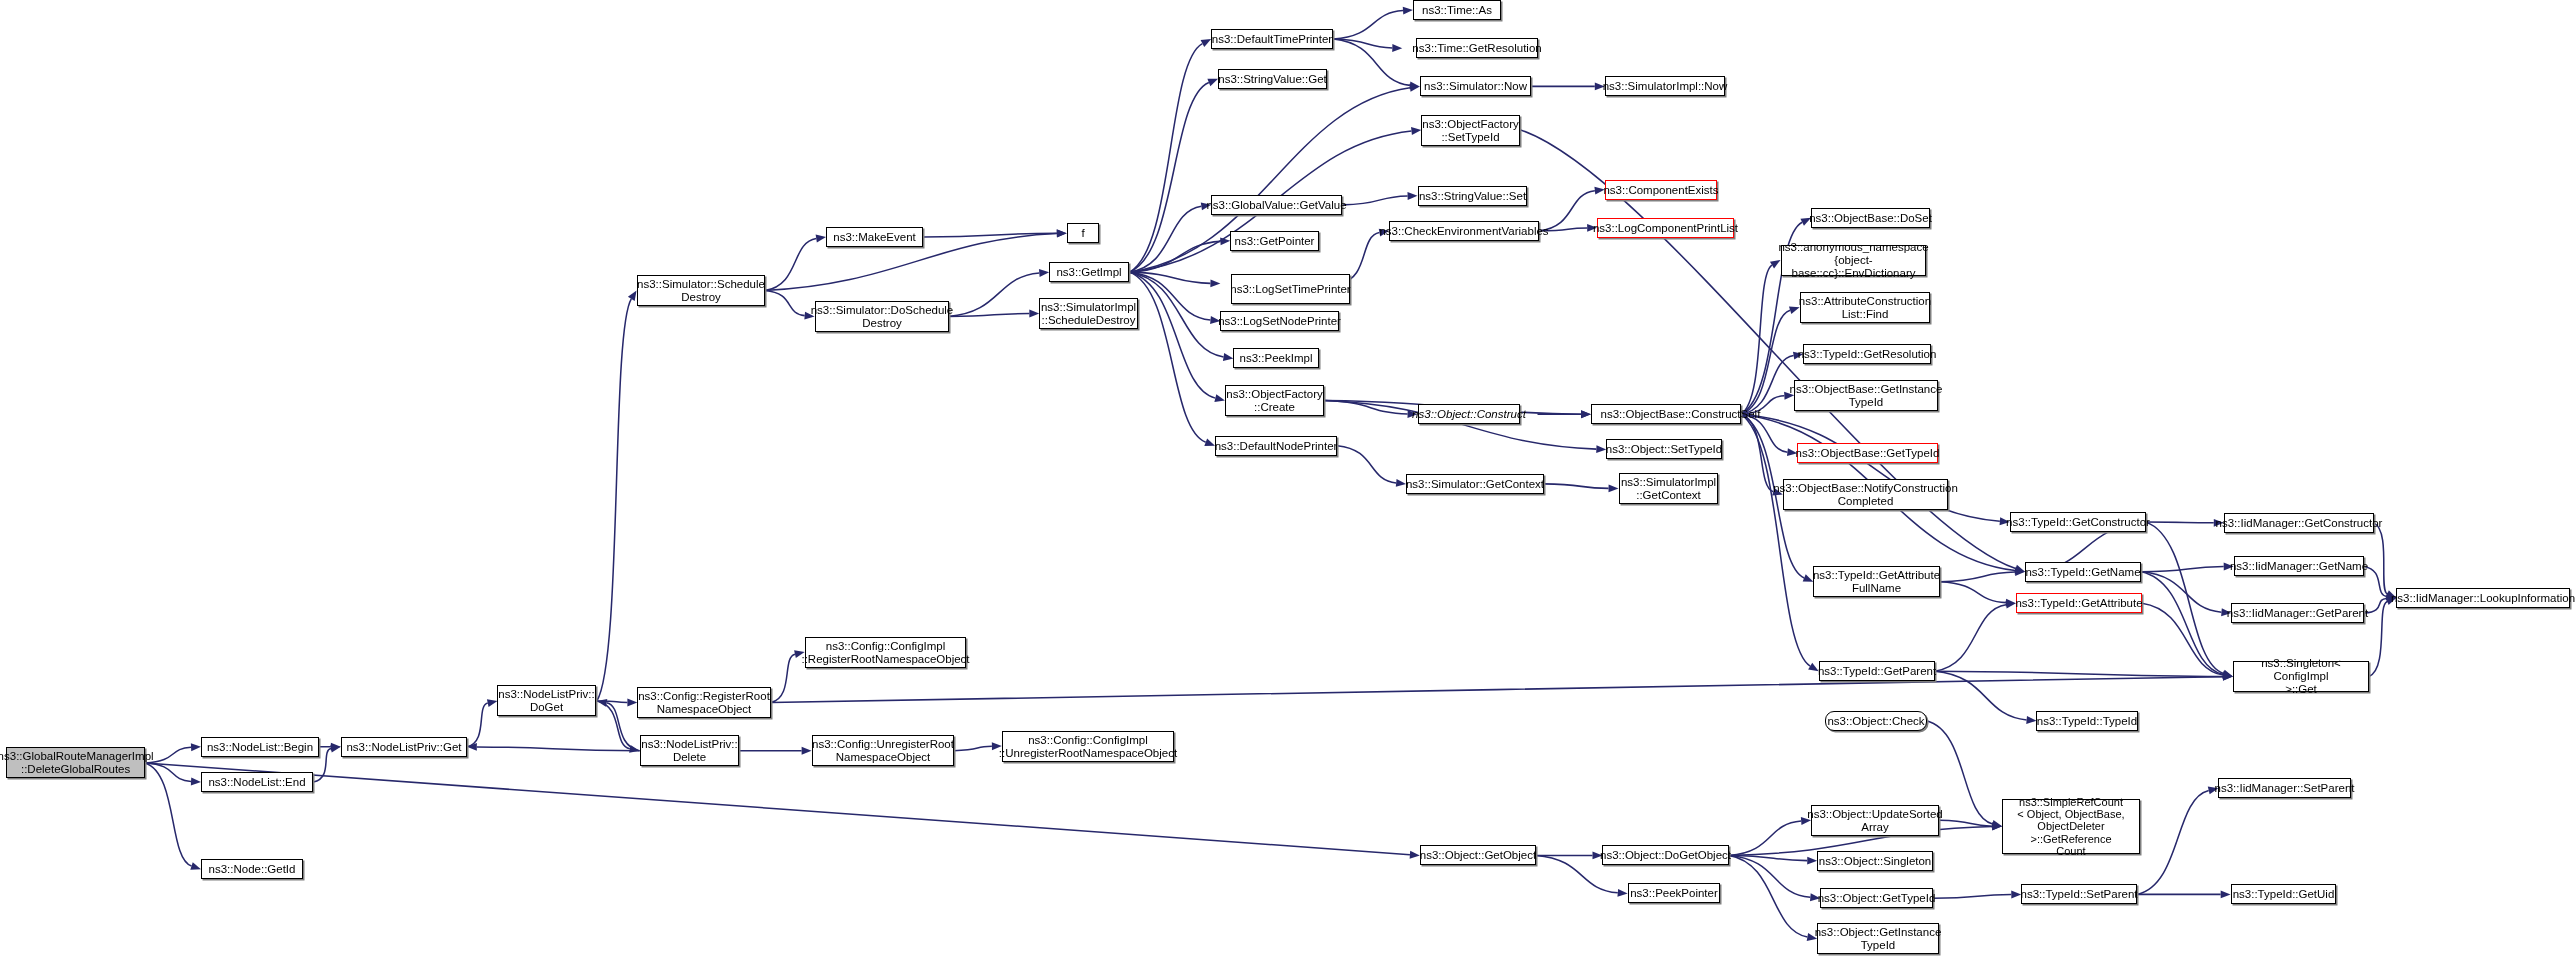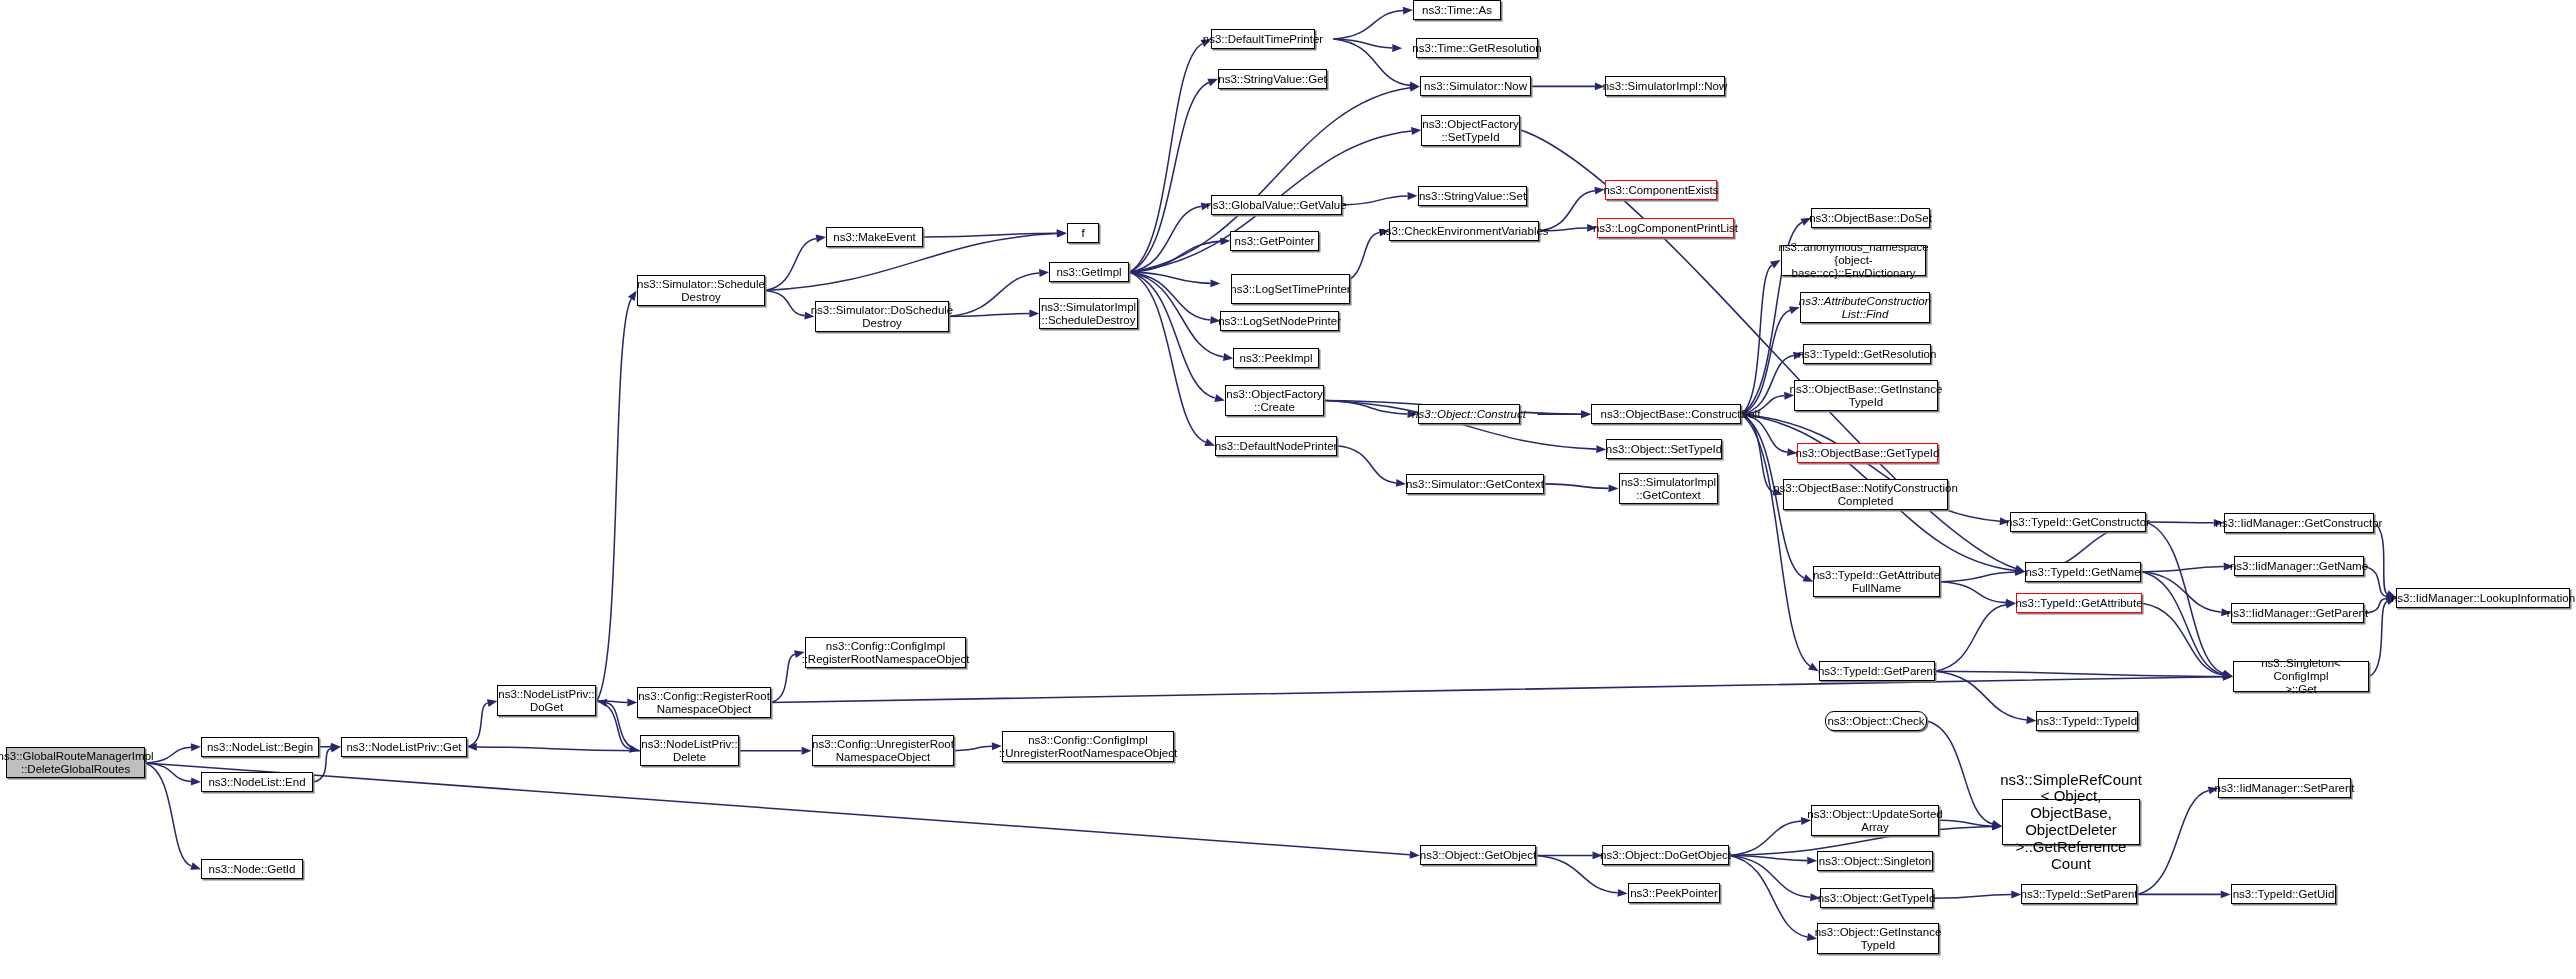--- a/index.html
+++ b/index.html
@@ -218,21 +218,21 @@
 ::UnregisterRootNamespaceObject</div>
       <div class="node shadow" style="left: 637px; top: 275px; width: 128px; height: 31px;">ns3::Simulator::Schedule
 Destroy</div>
       <div class="node shadow" style="left: 826px; top: 227px; width: 97px; height: 20px;">ns3::MakeEvent</div>
       <div class="node shadow" style="left: 815px; top: 301px; width: 134px; height: 31px;">ns3::Simulator::DoSchedule
 Destroy</div>
       <div class="node shadow" style="left: 1067px; top: 223px; width: 32px; height: 20px;">f</div>
       <div class="node shadow" style="left: 1049px; top: 262px; width: 80px; height: 20px;">ns3::GetImpl</div>
       <div class="node shadow" style="left: 1039px; top: 298px; width: 99px; height: 31px;">ns3::SimulatorImpl
 ::ScheduleDestroy</div>
-      <div class="node shadow" style="left: 1211px; top: 29px; width: 104px; height: 20px;">ns3::DefaultTimePrinter</div>
+      <div class="node shadow" style="left: 1211px; top: 29px; width: 122px; height: 20px;">ns3::DefaultTimePrinter</div>
       <div class="node shadow" style="left: 1413px; top: 0px; width: 88px; height: 20px;">ns3::Time::As</div>
       <div class="node shadow" style="left: 1402px; top: 38px; width: 122px; height: 20px; margin-left: 14px;">ns3::Time::GetResolution</div>
       <div class="node shadow" style="left: 1218px; top: 69px; width: 109px; height: 20px;">ns3::StringValue::Get</div>
       <div class="node shadow" style="left: 1420px; top: 76px; width: 111px; height: 20px;">ns3::Simulator::Now</div>
       <div class="node shadow" style="left: 1605px; top: 76px; width: 120px; height: 20px;">ns3::SimulatorImpl::Now</div>
       <div class="node shadow" style="left: 1421px; top: 115px; width: 99px; height: 31px;">ns3::ObjectFactory
 ::SetTypeId</div>
       <div class="node shadow" style="left: 1211px; top: 195px; width: 131px; height: 20px;">ns3::GlobalValue::GetValue</div>
       <div class="node shadow" style="left: 1418px; top: 186px; width: 109px; height: 20px;">ns3::StringValue::Set</div>
       <div class="node red shadow" style="left: 1605px; top: 180px; width: 112px; height: 20px;">ns3::ComponentExists</div>
@@ -247,21 +247,21 @@
       <div class="node shadow" style="left: 1418px; top: 404px; width: 102px; height: 20px; font-style: italic;">ns3::Object::Construct</div>
       <div class="node shadow" style="left: 1591px; top: 404px; width: 150px; height: 20px; padding-left: 32px;">ns3::ObjectBase::ConstructSelf</div>
       <div class="node shadow" style="left: 1215px; top: 436px; width: 122px; height: 20px;">ns3::DefaultNodePrinter</div>
       <div class="node shadow" style="left: 1606px; top: 439px; width: 116px; height: 20px;">ns3::Object::SetTypeId</div>
       <div class="node shadow" style="left: 1406px; top: 474px; width: 138px; height: 20px;">ns3::Simulator::GetContext</div>
       <div class="node shadow" style="left: 1619px; top: 473px; width: 99px; height: 31px;">ns3::SimulatorImpl
 ::GetContext</div>
       <div class="node shadow" style="left: 1811px; top: 208px; width: 119px; height: 20px;">ns3::ObjectBase::DoSet</div>
       <div class="node shadow" style="left: 1781px; top: 245px; width: 145px; height: 31px;">ns3::anonymous_namespace
 {object-base::cc}::EnvDictionary</div>
-      <div class="node shadow" style="left: 1800px; top: 292px; width: 130px; height: 31px; font-style: italic;">ns3::AttributeConstruction
+      <div class="node shadow" style="left: 1800px; top: 292px; width: 130px; height: 31px;">ns3::AttributeConstruction
 List::Find</div>
       <div class="node shadow" style="left: 1803px; top: 344px; width: 128px; height: 20px;">ns3::TypeId::GetResolution</div>
       <div class="node shadow" style="left: 1794px; top: 380px; width: 144px; height: 31px;">ns3::ObjectBase::GetInstance
 TypeId</div>
       <div class="node red shadow" style="left: 1797px; top: 443px; width: 141px; height: 20px;">ns3::ObjectBase::GetTypeId</div>
       <div class="node shadow" style="left: 1783px; top: 479px; width: 165px; height: 31px;">ns3::ObjectBase::NotifyConstruction
 Completed</div>
       <div class="node shadow" style="left: 1813px; top: 566px; width: 127px; height: 31px;">ns3::TypeId::GetAttribute
 FullName</div>
       <div class="node shadow" style="left: 1819px; top: 661px; width: 116px; height: 20px;">ns3::TypeId::GetParent</div>
@@ -279,21 +279,21 @@
       <div class="node shadow" style="left: 2218px; top: 778px; width: 133px; height: 20px;">ns3::IidManager::SetParent</div>
       <div class="node shadow" style="left: 1420px; top: 845px; width: 116px; height: 20px;">ns3::Object::GetObject</div>
       <div class="node shadow" style="left: 1602px; top: 845px; width: 127px; height: 20px;">ns3::Object::DoGetObject</div>
       <div class="node shadow" style="left: 1628px; top: 883px; width: 92px; height: 20px;">ns3::PeekPointer</div>
       <div class="node shadow" style="left: 1811px; top: 805px; width: 128px; height: 31px;">ns3::Object::UpdateSorted
 Array</div>
       <div class="node shadow" style="left: 1817px; top: 851px; width: 116px; height: 20px;">ns3::Object::Singleton</div>
       <div class="node shadow" style="left: 1820px; top: 888px; width: 113px; height: 20px;">ns3::Object::GetTypeId</div>
       <div class="node shadow" style="left: 1817px; top: 923px; width: 122px; height: 31px;">ns3::Object::GetInstance
 TypeId</div>
-      <div class="node shadow" style="left: 2002px; top: 799px; width: 138px; height: 46px; font-size: 15px;">ns3::SimpleRefCount
+      <div class="node shadow" style="left: 2002px; top: 799px; width: 138px; height: 55px; font-size: 11px;">ns3::SimpleRefCount
 &lt; Object, ObjectBase,
  ObjectDeleter &gt;::GetReference
 Count</div>
       <div class="node shadow" style="left: 2021px; top: 884px; width: 116px; height: 20px;">ns3::TypeId::SetParent</div>
       <div class="node shadow" style="left: 2231px; top: 884px; width: 105px; height: 20px;">ns3::TypeId::GetUid</div>
     </div>
 </div>
 
 
 </body></html>

